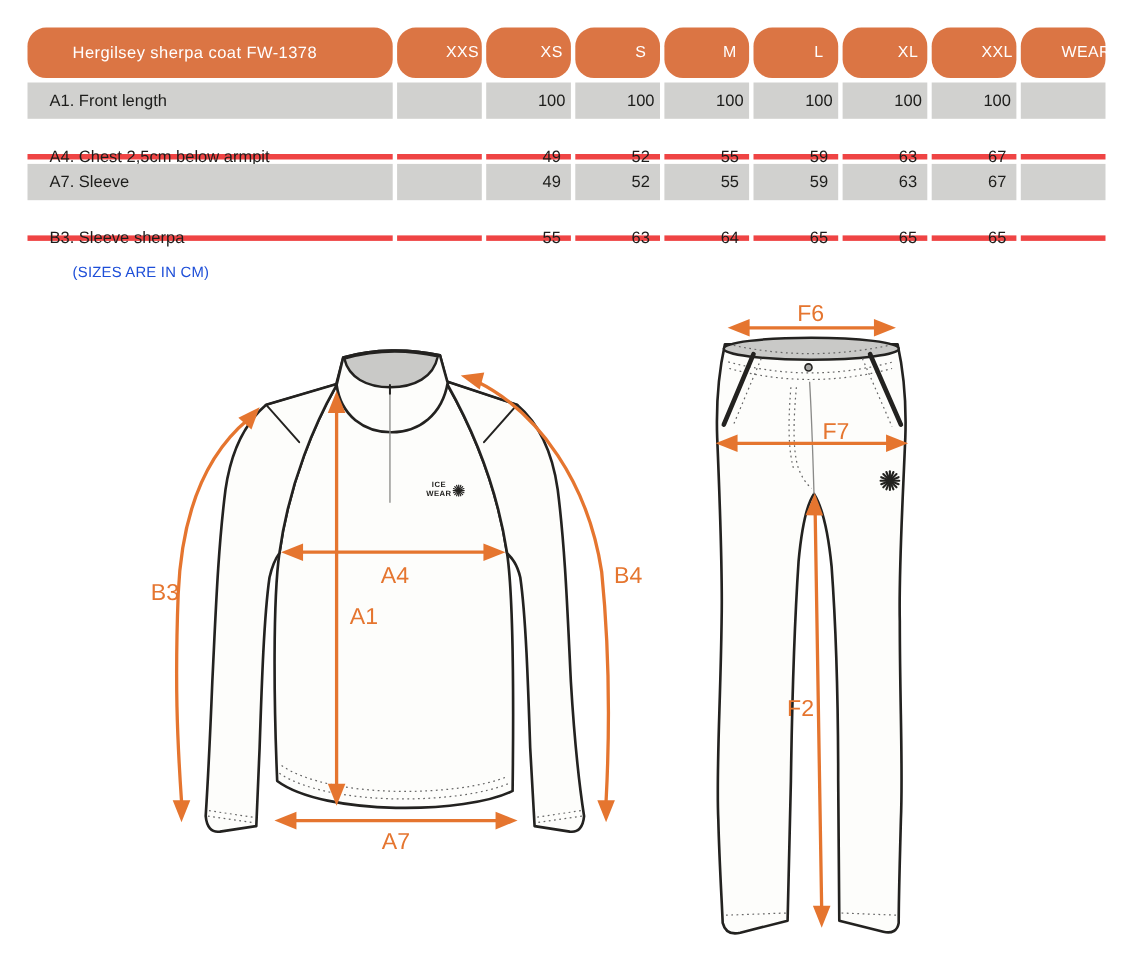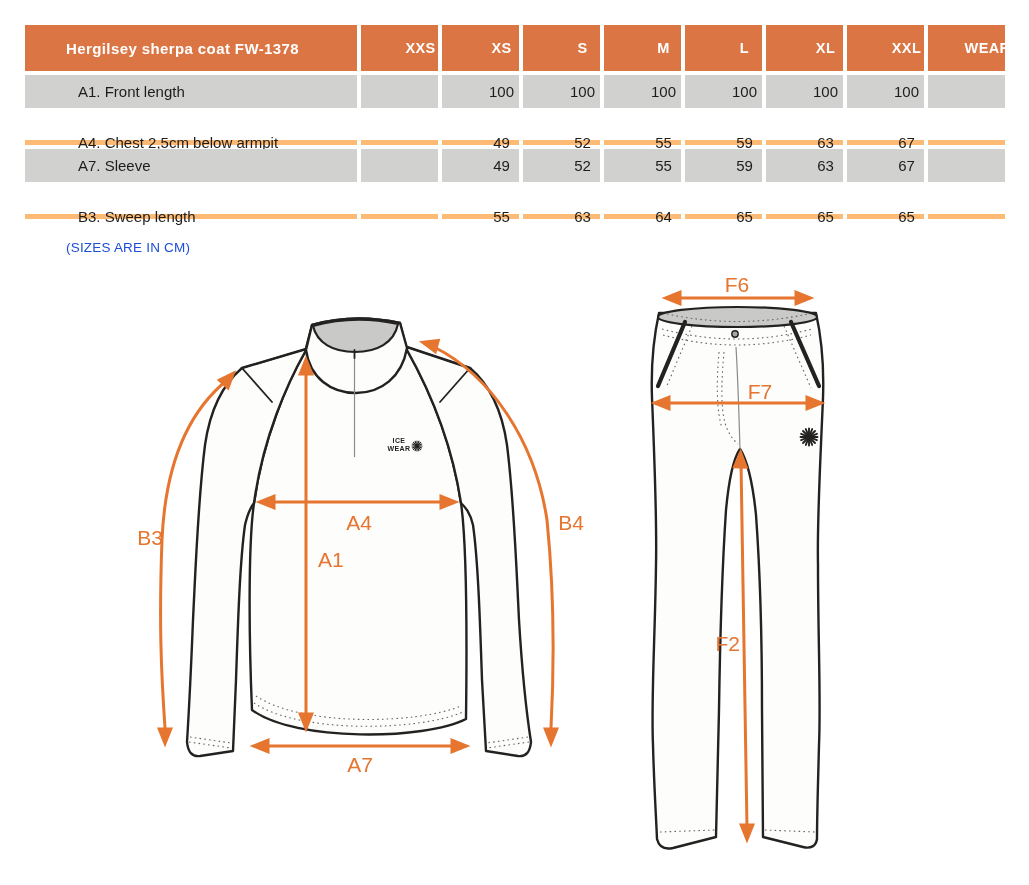--- a/index.html
+++ b/index.html
@@ -9,25 +9,25 @@
   }
   .size-table{
     position:absolute;left:25px;top:25px;
     display:grid;
     grid-template-columns:332px repeat(8,77px);
     grid-template-rows:46px repeat(4,33px);
     gap:4px;
   }
   .cell{display:flex;align-items:center;justify-content:center;
         font-size:15px;color:#1d1d1b;white-space:nowrap;padding-left:42px;}
-  .head{background:#DB7544;color:#ffffff;font-weight:bold;font-size:14.5px;letter-spacing:.4px;}
+  .head{background:#DB7544;color:#ffffff;font-weight:normal;font-size:14.5px;letter-spacing:.4px;border-radius:17px;}
   .title{justify-content:flex-start;padding-left:41px;font-size:15px;}
-  .lbl{justify-content:flex-start;padding-left:53px;}
+  .lbl{justify-content:flex-start;padding-left:20px;}
   .shade-a{background:#D1D1CF;}
-  .shade-b{background:#fdba74;margin-top:28px;}
+  .shade-b{background:#ef4444;margin-top:28px;}
   .note{position:absolute;left:66px;top:240px;color:#1d4ed8;font-size:13.5px;letter-spacing:.2px;}
   svg.drawing{position:absolute;left:0;top:0;}
   .outline{fill:none;stroke:#232220;stroke-width:2.4;stroke-linecap:round;stroke-linejoin:round;}
   .seam{fill:none;stroke:#232220;stroke-width:1.8;stroke-linecap:round;}
   .thin{fill:none;stroke:#8a8a88;stroke-width:1.2;}
   .dotted{fill:none;stroke:#666;stroke-width:1.1;stroke-dasharray:1.6 3.2;}
   .garment{fill:#fdfdfb;}
   .gray-fill{fill:#c9c9c7;stroke:#232220;stroke-width:2.2;}
   .arrow{stroke:#E5752F;stroke-width:3;fill:none;stroke-linecap:round;}
   .ahead{fill:#E5752F;stroke:none;}
@@ -73,21 +73,21 @@
   <div class="cell lbl shade-a">A7. Sleeve</div>
   <div class="cell shade-a"></div>
   <div class="cell shade-a">49</div>
   <div class="cell shade-a">52</div>
   <div class="cell shade-a">55</div>
   <div class="cell shade-a">59</div>
   <div class="cell shade-a">63</div>
   <div class="cell shade-a">67</div>
   <div class="cell shade-a"></div>
 
-  <div class="cell lbl shade-b">B3. Sweep length</div>
+  <div class="cell lbl shade-b">B3. Sleeve sherpa</div>
   <div class="cell shade-b"></div>
   <div class="cell shade-b">55</div>
   <div class="cell shade-b">63</div>
   <div class="cell shade-b">64</div>
   <div class="cell shade-b">65</div>
   <div class="cell shade-b">65</div>
   <div class="cell shade-b">65</div>
   <div class="cell shade-b"></div>
 </div>
 

